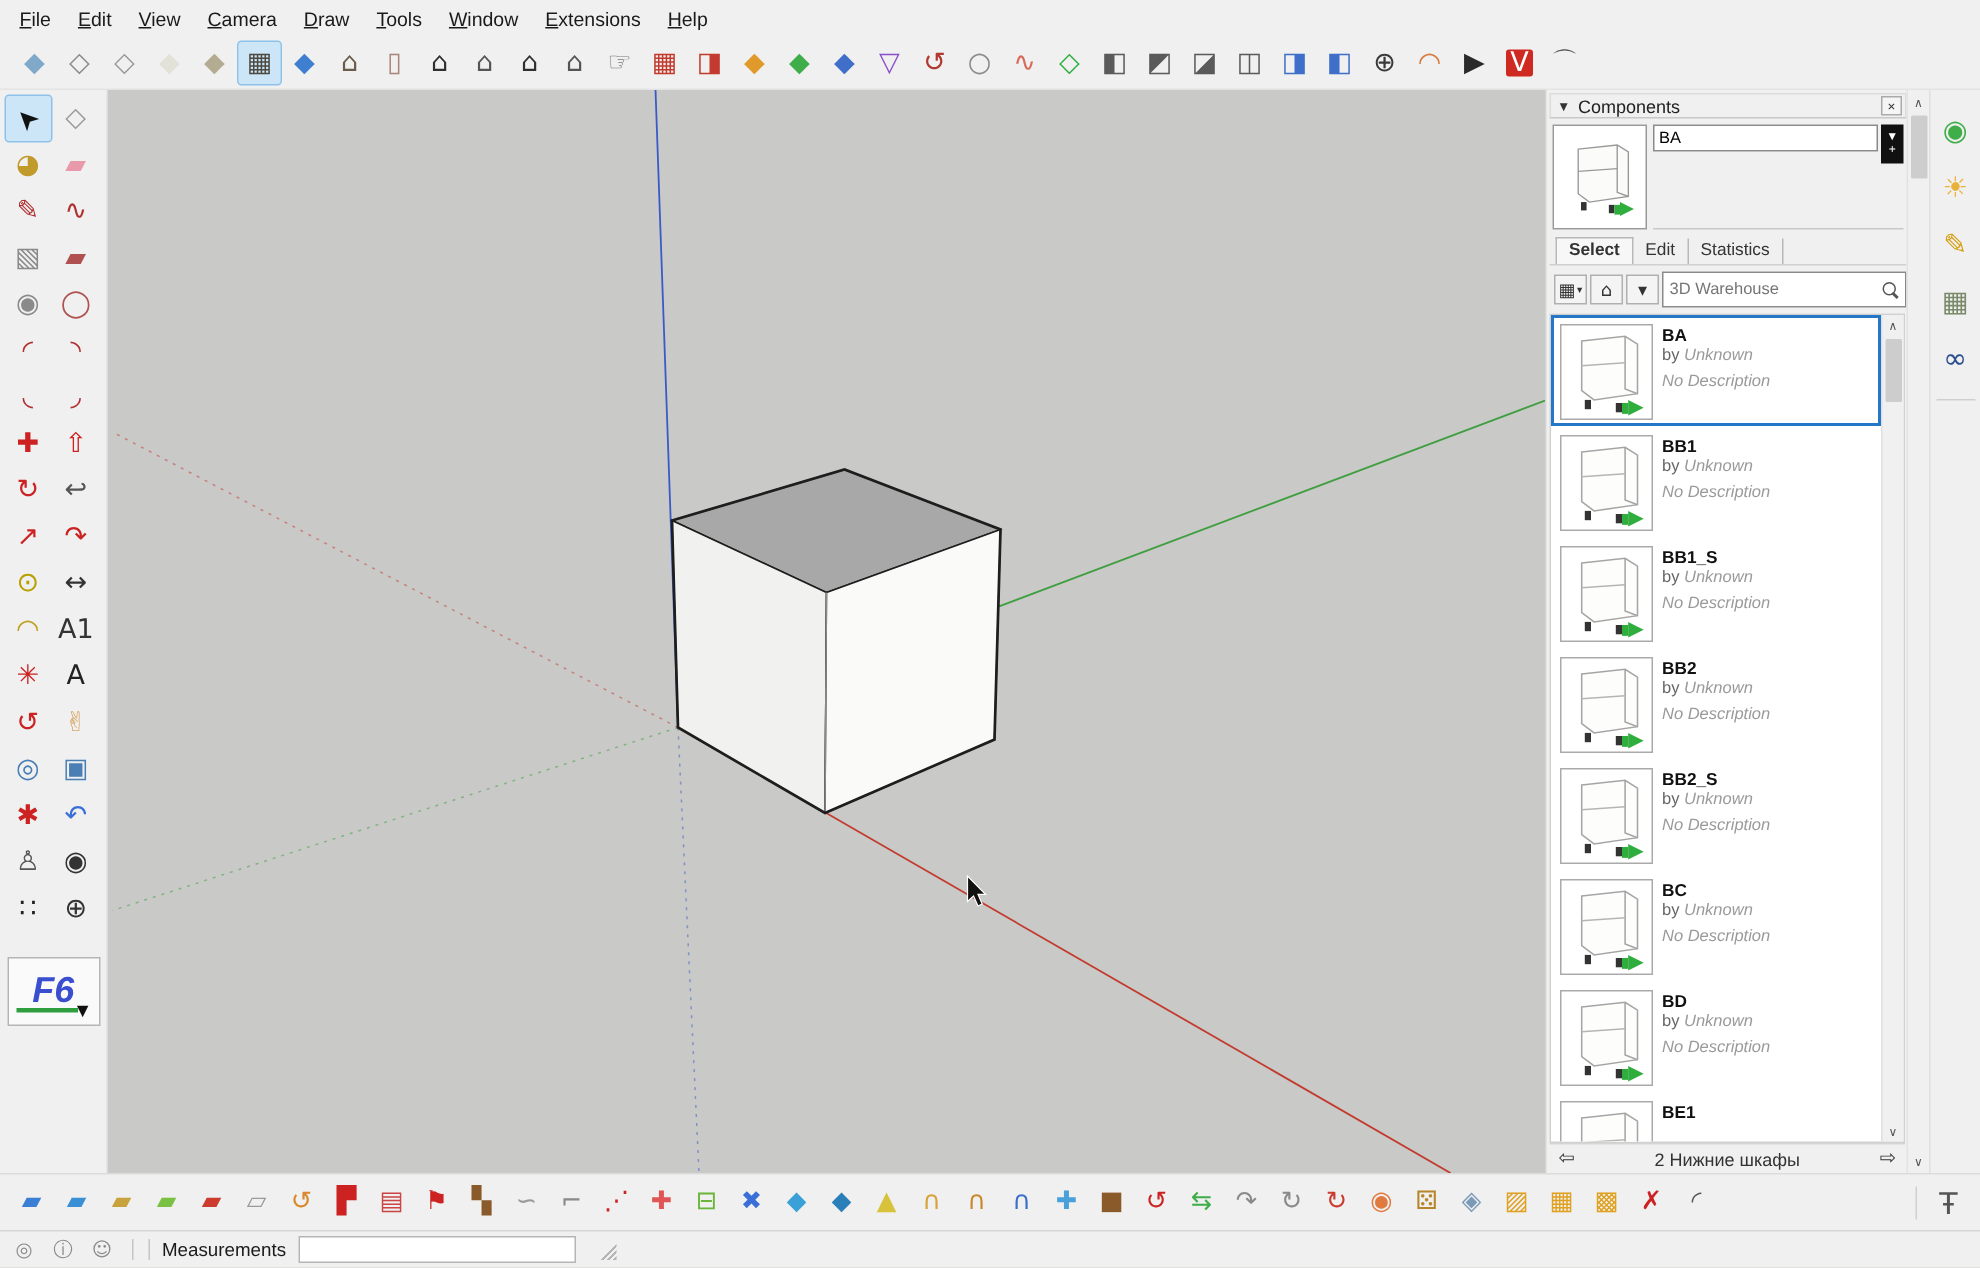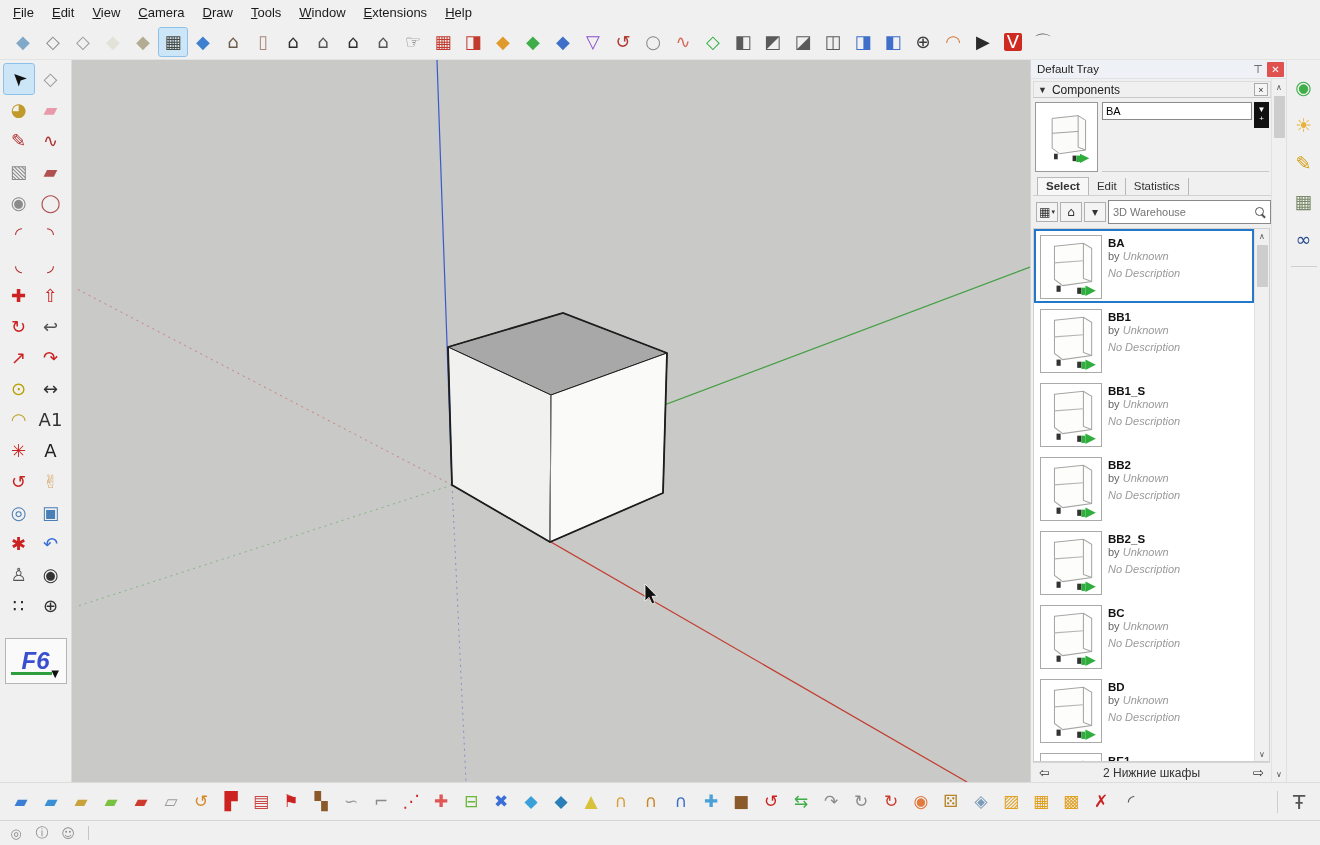--- a/index.html
+++ b/index.html
@@ -447,25 +447,20 @@
         <polygon points="479,335 595,293 591,433 478,482" stroke-width="1" style="fill: rgb(250, 250, 248); stroke: rgb(30, 30, 30);"></polygon>
         <line x1="479" y1="335" x2="478" y2="482" stroke="#8a8a8a" stroke-width="1"></line>
         <polygon points="376,287 491,253 595,293 591,433 478,482 380,425" fill="none" stroke-width="1.8" style="stroke: rgb(30, 30, 30);"></polygon>
       </g>
 
       <path d="M573 524 L573 541 L577 537.4 L580 544 L582.8 542.7 L580 536.3 L585 536.3 Z" fill="#111" stroke="#fff" stroke-width="0.8"></path>
     </svg>
   </div>
 
   <div class="tray">
-    <div class="tray-title">
-      <span class="tray-title-label">Default Tray</span>
-      <span class="pin-btn">⊤</span>
-      <span class="close-btn">✕</span>
-    </div>
     <div class="tray-body">
       <div class="tray-content">
         <div class="comp-header">
           <span class="comp-caret">▼</span>
           <span class="comp-title">Components</span>
           <span class="comp-close">×</span>
         </div>
 
         <div class="comp-preview-row">
           <div class="preview-thumb">
@@ -887,13 +882,19 @@
 </div>
 
 <div class="statusbar">
   <span style="display:flex;align-items:center;">
 
   <span class="status-icon" style="color: rgb(138, 138, 138);">◎</span>
       <span class="status-icon" style="color: rgb(138, 138, 138);">ⓘ</span>
       <span class="status-icon" style="color: rgb(138, 138, 138);">☺</span>
     </span>
   <span class="status-div"></span>
+  <span class="meas-wrap">
+    <span class="meas-div"></span>
+    <span class="meas-label">Measurements</span>
+    <input class="meas-input" style="">
+    <span class="resize-grip"></span>
+  </span>
 </div>
 
 </body></html>

